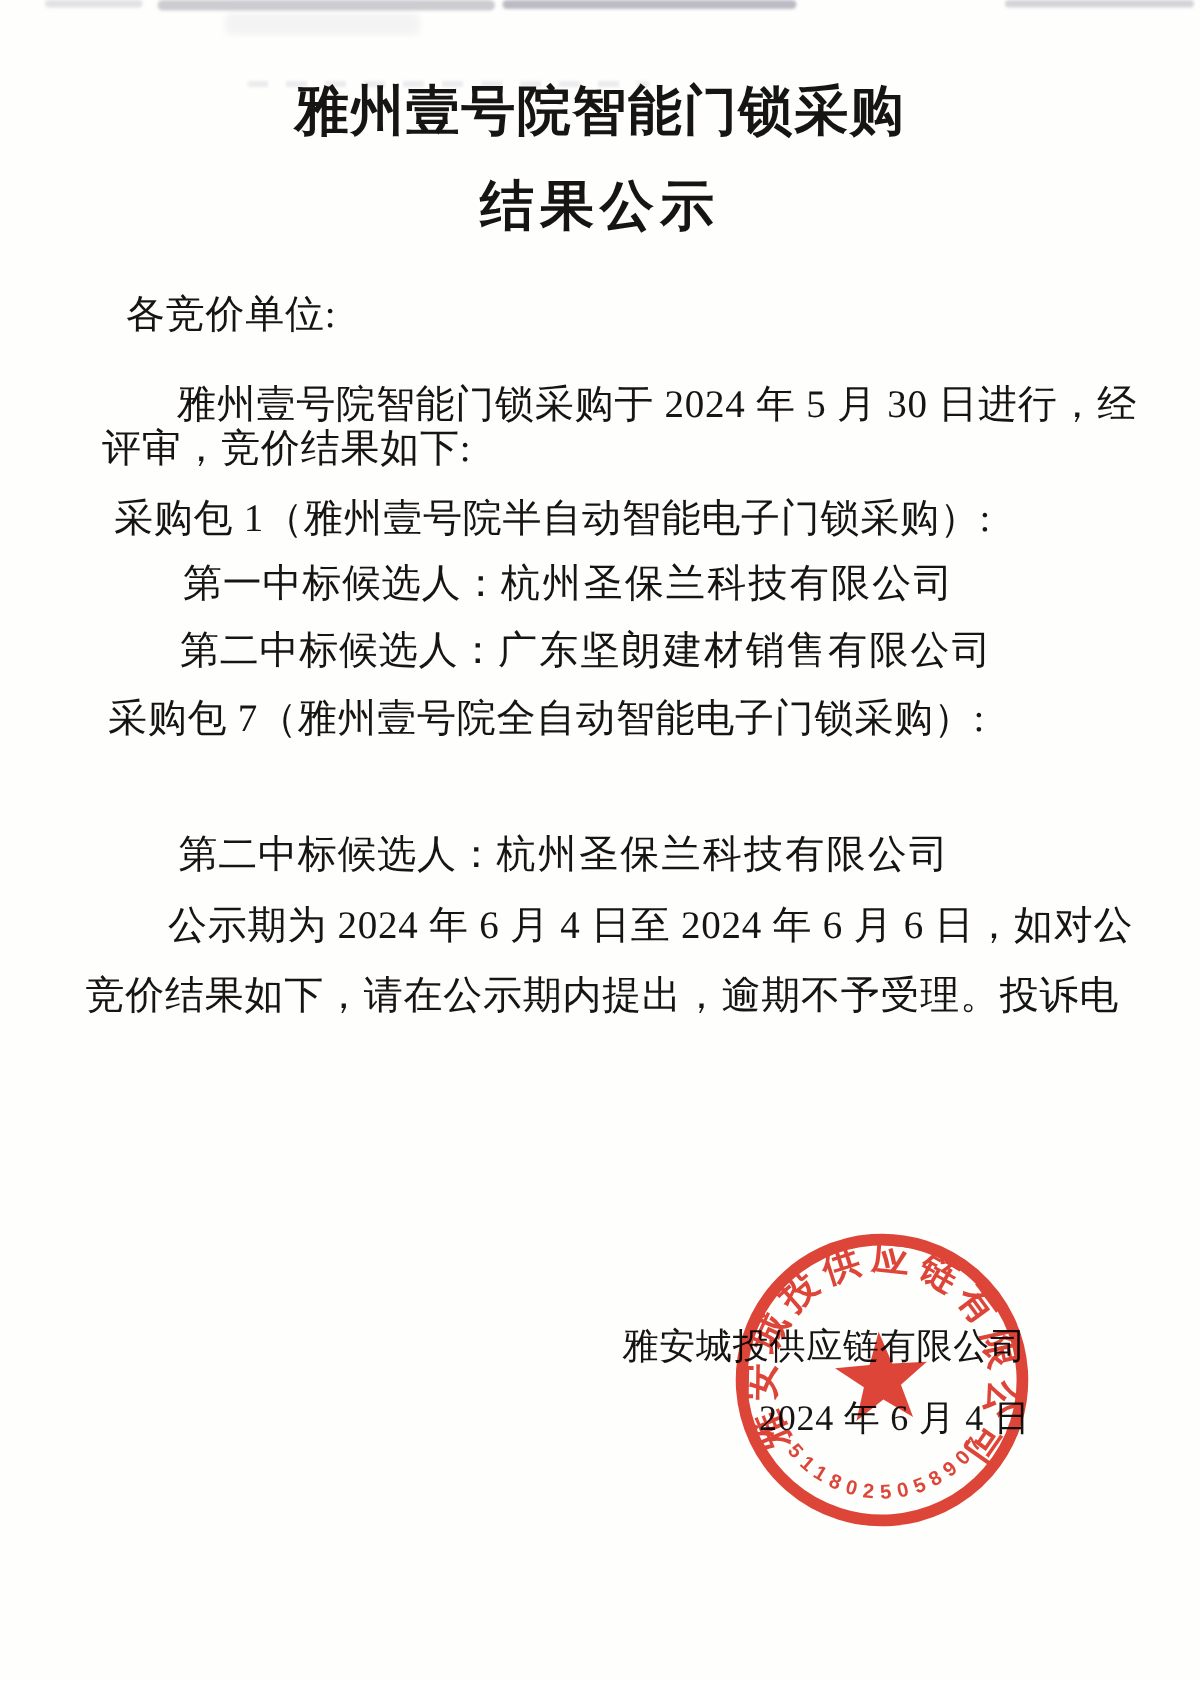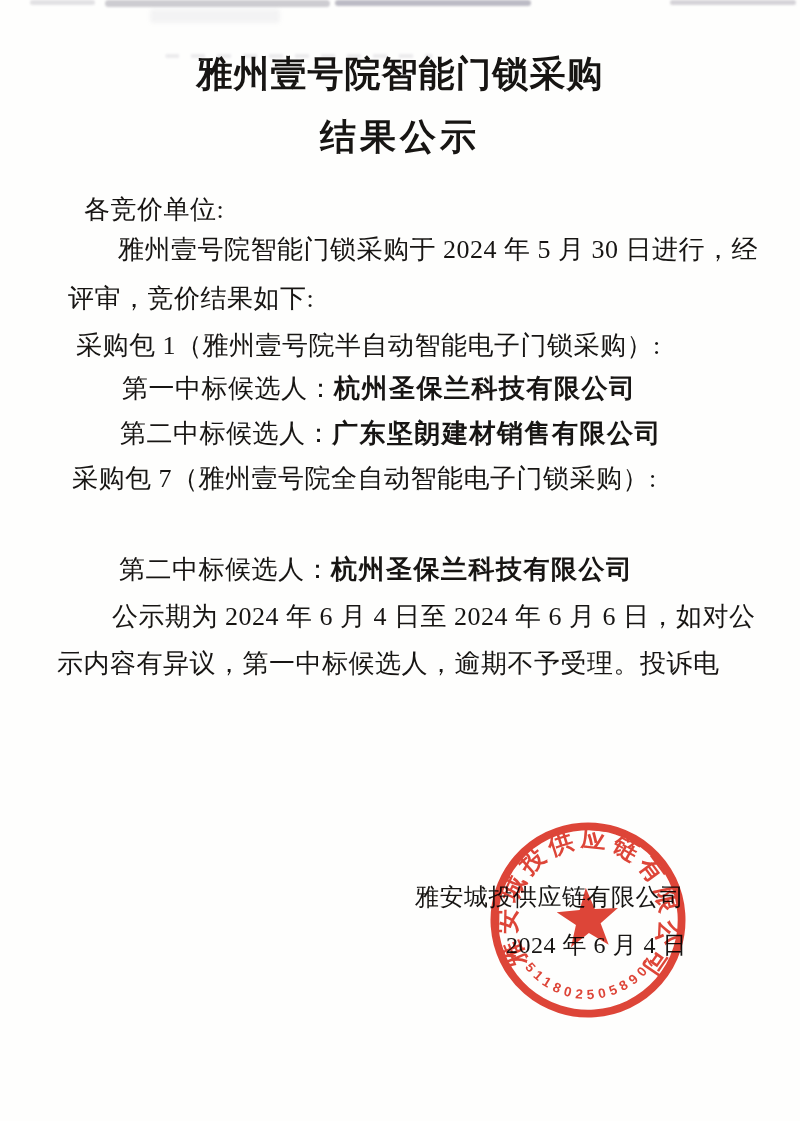--- a/index.html
+++ b/index.html
@@ -9,21 +9,21 @@
   }
   .title-line{
     position:absolute;left:0;width:100%;text-align:center;
     font-weight:700;font-size:36px;letter-spacing:1px;white-space:nowrap;
   }
   .t2{letter-spacing:4px;}
   .line{
     position:absolute;font-size:26px;white-space:nowrap;letter-spacing:0.5px;
   }
   .bold-name{
-    font-weight:700;font-family:"Liberation Sans", sans-serif;letter-spacing:1.5px;text-align:center;
+    font-weight:400;font-family:"Liberation Sans", sans-serif;letter-spacing:1.5px;text-align:center;
   }
   .sig{
     position:absolute;font-size:24px;white-space:nowrap;letter-spacing:0.5px;z-index:1;
   }
   .stamp{
     position:absolute;left:484px;top:816px;width:208px;height:208px;
     z-index:2;mix-blend-mode:multiply;opacity:0.92;transform:rotate(-4deg);
   }
   .smudge{position:absolute;border-radius:4px;filter:blur(1px);}
   .sm1{left:30px;top:0;width:65px;height:5px;background:rgba(100,95,115,.18);}
@@ -44,40 +44,40 @@
   <div class="smudge sm3"></div>
   <div class="smudge sm4"></div>
   <div class="smudge sm5"></div>
   <div class="smudge sm6"></div>
 
   <div class="title-line" style="top:50px;">雅州壹号院智能门锁采购</div>
   <div class="title-line t2" style="top:113px;">结果公示</div>
 
   <div class="line" style="top:192px;left:84px;">各竞价单位:</div>
 
-  <div class="line" style="top:232px;left:118px;">雅州壹号院智能门锁采购于 2024 年 5 月 30 日进行，经</div>
+  <div class="line" style="top:252px;left:118px;">雅州壹号院智能门锁采购于 2024 年 5 月 30 日进行，经</div>
   <div class="line" style="top:281px;left:68px;">评审，竞价结果如下:</div>
 
   <div class="line" style="top:328px;left:76px;">采购包 1（雅州壹号院半自动智能电子门锁采购）:</div>
 
   <div class="line" style="top:371px;left:122px;">
     <span>第一中标候选人：</span><span class="bold-name">杭州圣保兰科技有限公司</span>
   </div>
   <div class="line" style="top:416px;left:120px;">
     <span>第二中标候选人：</span><span class="bold-name">广东坚朗建材销售有限公司</span>
   </div>
 
   <div class="line" style="top:461px;left:72px;">采购包 7（雅州壹号院全自动智能电子门锁采购）:</div>
 
   <div class="line" style="top:552px;left:119px;">
     <span>第二中标候选人：</span><span class="bold-name">杭州圣保兰科技有限公司</span>
   </div>
 
   <div class="line" style="top:599px;left:112px;">公示期为 2024 年 6 月 4 日至 2024 年 6 月 6 日，如对公</div>
-  <div class="line" style="top:646px;left:57px;">示内容有异议，第一中标候选人，逾期不予受理。投诉电</div>
+  <div class="line" style="top:646px;left:57px;">竞价结果如下，请在公示期内提出，逾期不予受理。投诉电</div>
 
   <div class="sig" style="top:881px;left:415px;">雅安城投供应链有限公司</div>
   <div class="sig" style="top:929px;left:506px;">2024 年 6 月 4 日</div>
 
   <svg class="stamp" viewBox="0 0 200 200">
     <defs>
       <path id="arcTop" d="M 39.4 135 A 70 70 0 1 1 145 153.6" fill="none"></path>
       <path id="arcBottom" d="M 31.1 132.1 A 76 76 0 0 0 168.9 132.1" fill="none"></path>
     </defs>
     <circle cx="100" cy="100" r="90" fill="none" stroke="#dc3527" stroke-width="7.5"></circle>

